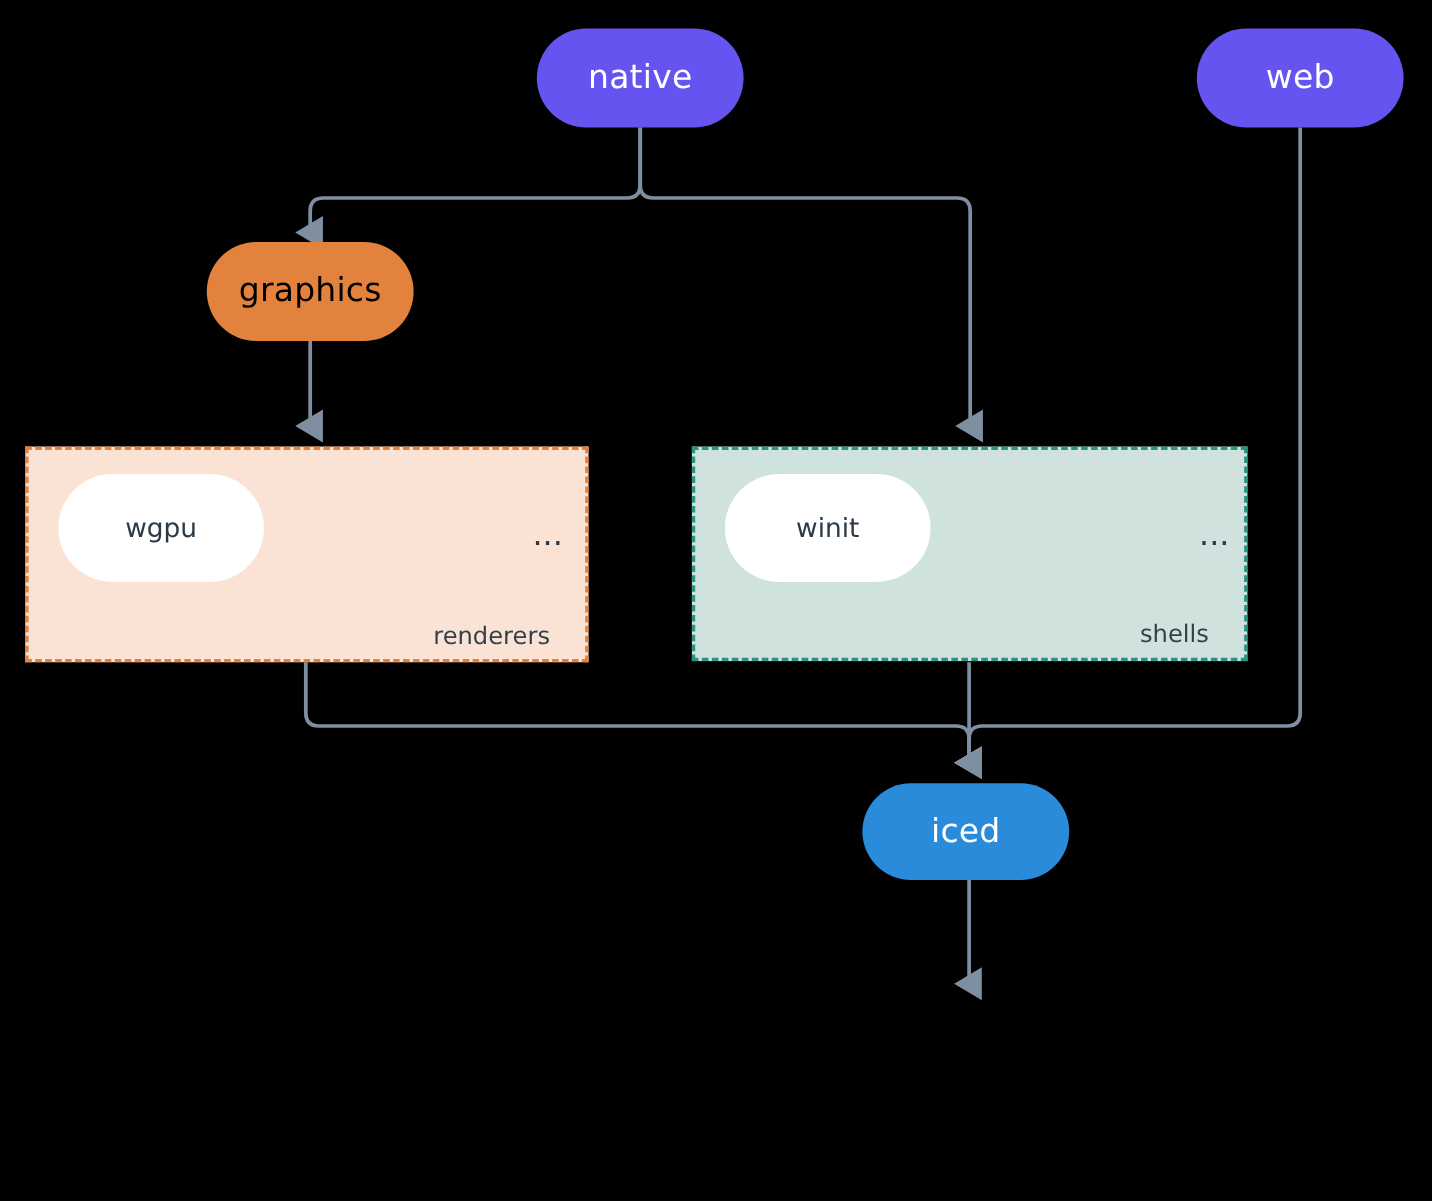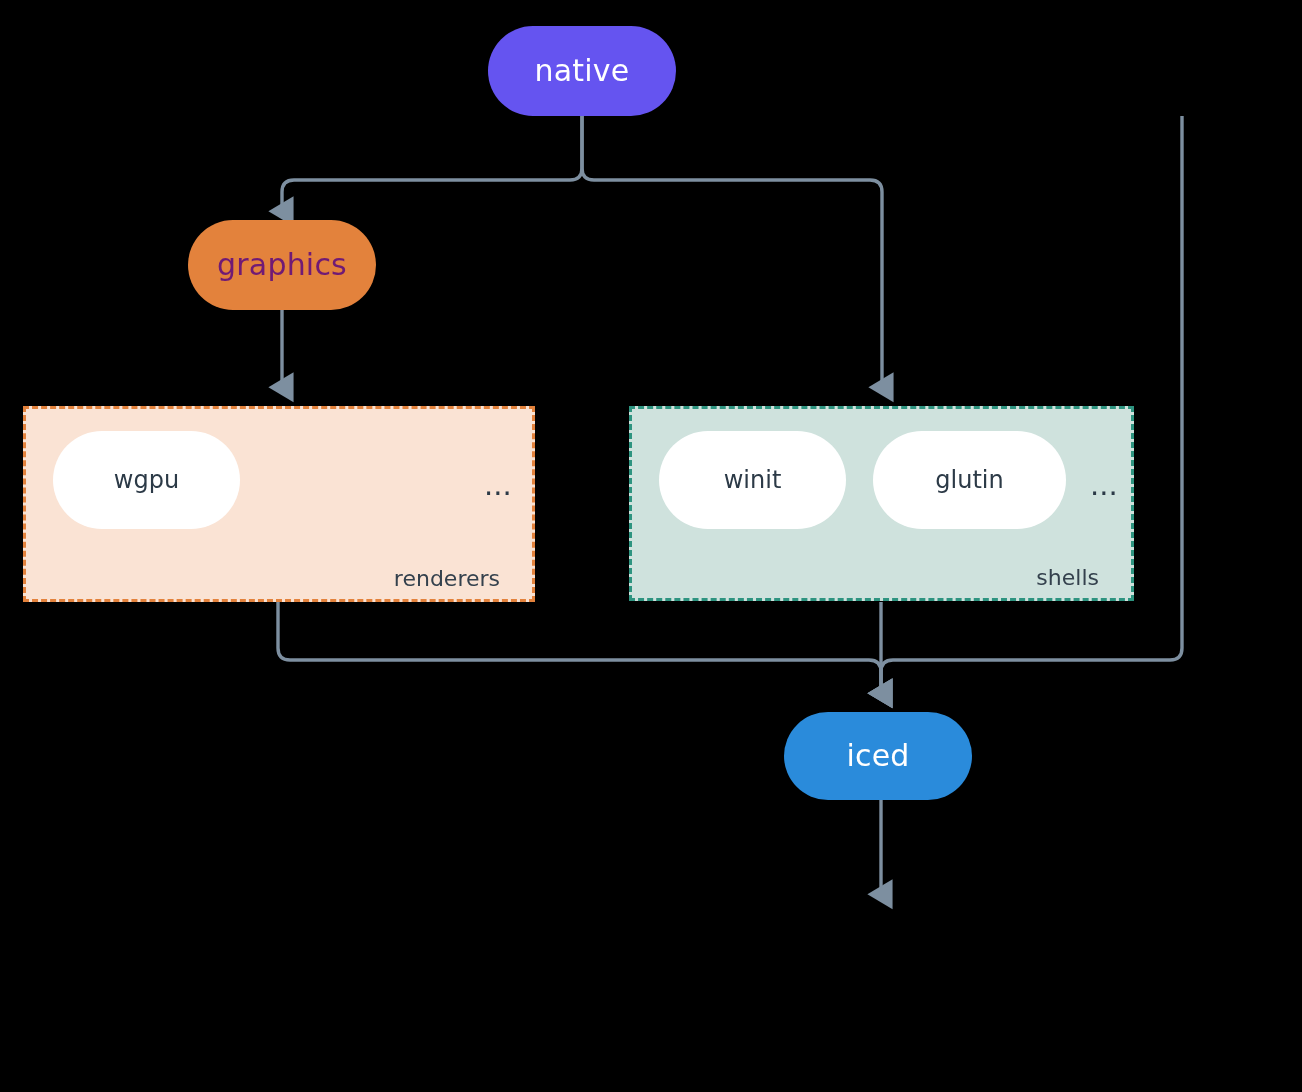--- a/index.html
+++ b/index.html
@@ -38,21 +38,21 @@
     font-size: 30px;
     line-height: 1.15;
     letter-spacing: 0.2px;
     white-space: nowrap;
   }
   .node-native, .node-web {
     background: #6554F0;
   }
   .node-native .pill-label, .node-web .pill-label { color: #ffffff; }
   .node-graphics { background: #E3823C; }
-  .node-graphics .pill-label { color: #701a75; }
+  .node-graphics .pill-label { color: #000000; }
   .node-iced { background: #2A8BDB; }
   .node-iced .pill-label { color: #ffffff; }
 
   .group {
     position: absolute;
     box-sizing: border-box;
   }
   .group-renderers {
     background: #FAE3D4;
     border: 3px dashed #E3823C;
@@ -132,40 +132,40 @@
 
     <path d="M1182,116 L1182,648 Q1182,660 1170,660 L893,660 Q881,660 881,672 L881,694" fill="none" stroke="#7D8FA0" stroke-width="3.4" marker-end="url(#arrow)"></path>
 
     <path d="M881,800 L881,895" fill="none" stroke="#7D8FA0" stroke-width="3.4" marker-end="url(#arrow)"></path>
   </svg>
 
   <div class="node pill node-native" style="left:488px; top:26px; width:188px; height:90px;">
     <span class="pill-label">native</span>
   </div>
 
+  <div class="node pill node-web" style="left:1088px; top:26px; width:188px; height:90px;">
+    <span class="pill-label">web</span>
+  </div>
 
   <div class="node pill node-graphics" style="left:188px; top:220px; width:188px; height:90px;">
     <span class="pill-label">graphics</span>
   </div>
 
   <div class="group group-renderers" style="left:23px; top:406px; width:512px; height:196px;">
     <div class="chip" style="left:27px; top:22px; width:187px; height:98px;">
       <span class="chip-label">wgpu</span>
     </div>
     <span class="ellipsis" style="left:458px; top:62px;">...</span>
     <span class="group-caption">renderers</span>
   </div>
 
   <div class="group group-shells" style="left:629px; top:406px; width:505px; height:195px;">
     <div class="chip" style="left:27px; top:22px; width:187px; height:98px;">
       <span class="chip-label">winit</span>
     </div>
-    <div class="chip" style="left:241px; top:22px; width:193px; height:98px;">
-      <span class="chip-label">glutin</span>
-    </div>
     <span class="ellipsis" style="left:458px; top:62px;">...</span>
     <span class="group-caption">shells</span>
   </div>
 
   <div class="node pill node-iced" style="left:784px; top:712px; width:188px; height:88px;">
     <span class="pill-label">iced</span>
   </div>
 
 
 </div>

